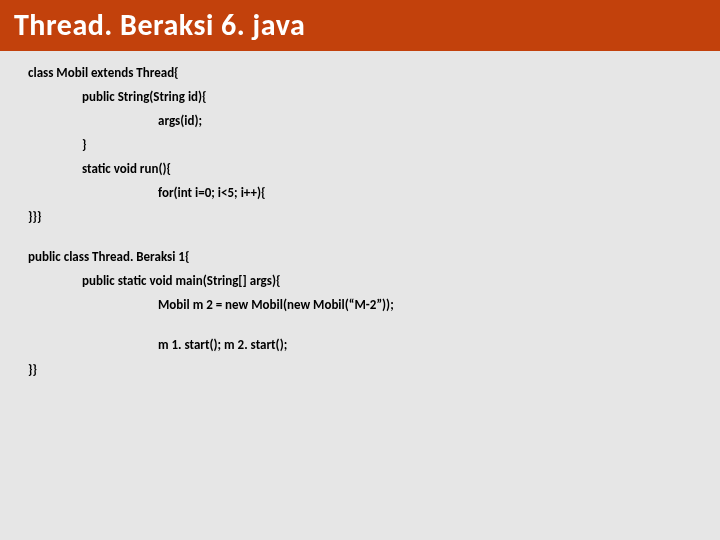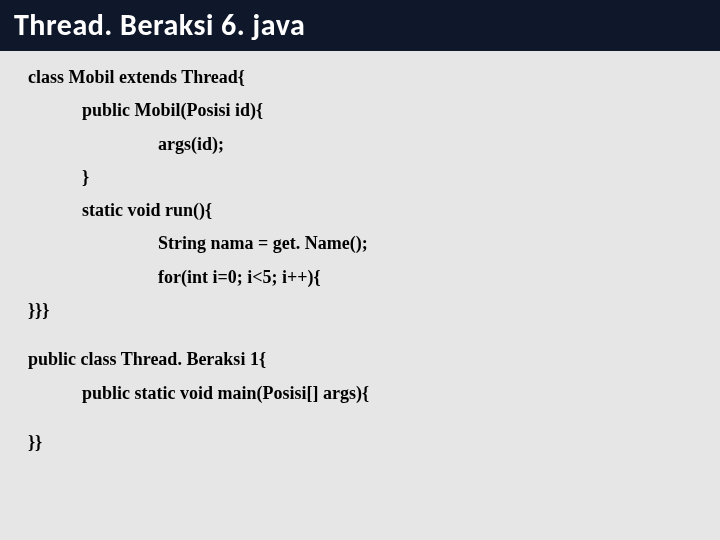--- a/index.html
+++ b/index.html
@@ -4,54 +4,54 @@
 <style>
   * { margin: 0; padding: 0; box-sizing: border-box; }
   html, body { width: 720px; height: 540px; overflow: hidden; font-family: Calibri, Arial, sans-serif; }
   .slide {
     width: 720px;
     height: 540px;
     background: #e6e6e6;
     position: relative;
   }
   .title-bar {
-    background: #0f172a;
+    background: #c2410c;
     color: #fff;
     padding: 6px 14px 8px 14px;
     font-size: 30px;
     font-weight: 700;
     letter-spacing: 0.5px;
   }
   .content {
     padding: 10px 28px 0 28px;
-    font-size: 18px;
+    font-size: 13px;
     font-weight: 700;
     color: #000;
     line-height: 1.85;
-    font-family: Liberation Serif, serif;
   }
   .ind0 { padding-left: 0; }
   .ind1 { padding-left: 54px; }
   .ind2 { padding-left: 130px; }
   .ind3 { padding-left: 180px; }
   .spacer { height: 16px; }
 </style>
 </head>
 <body>
 
 <div class="slide">
   <div class="title-bar">Thread. Beraksi 6. java</div>
   <div class="content">
     <div class="ind0">class Mobil extends Thread{</div>
-    <div class="ind1">public Mobil(Posisi id){</div>
+    <div class="ind1">public String(String id){</div>
     <div class="ind2">args(id);</div>
     <div class="ind1">}</div>
     <div class="ind1">static void run(){</div>
-    <div class="ind2">String nama = get. Name();</div>
     <div class="ind2">for(int i=0; i&lt;5; i++){</div>
     <div class="ind0">}}}</div>
     <div class="spacer"></div>
     <div class="ind0">public class Thread. Beraksi 1{</div>
-    <div class="ind1">public static void main(Posisi[] args){</div>
+    <div class="ind1">public static void main(String[] args){</div>
+    <div class="ind2">Mobil m 2 = new Mobil(new Mobil(“M-2”));</div>
     <div class="spacer"></div>
+    <div class="ind2">m 1. start(); m 2. start();</div>
     <div class="ind0">}}</div>
   </div>
 </div>
 
 </body></html>

